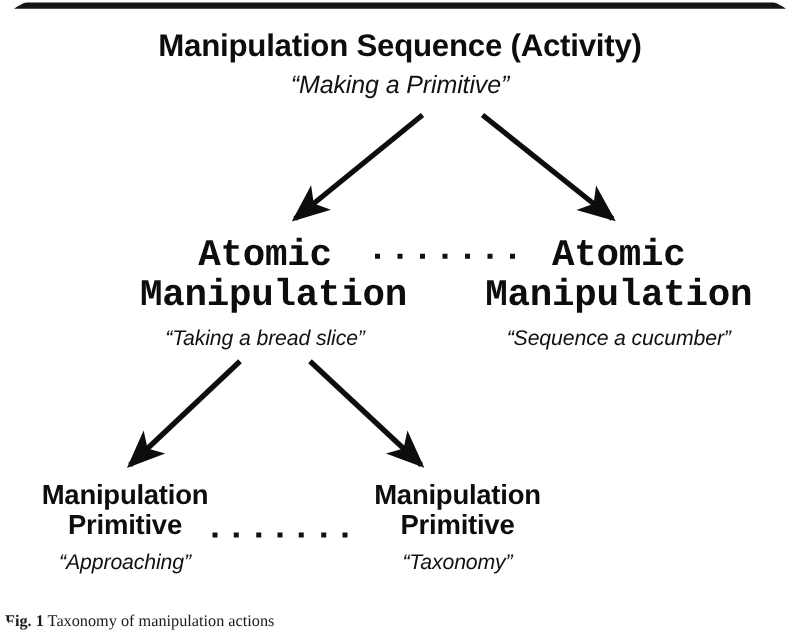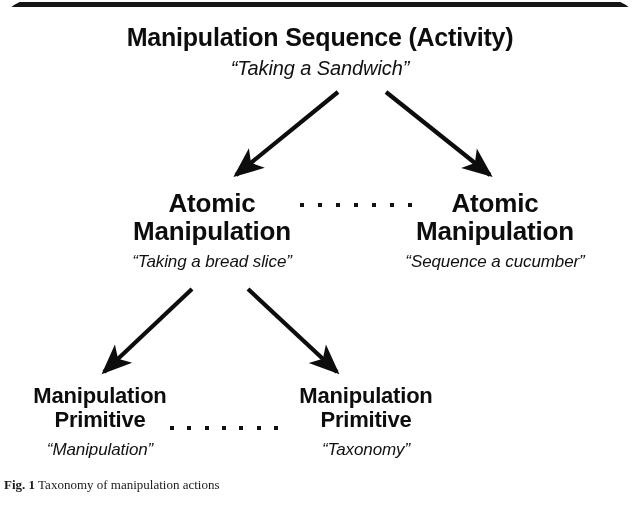--- a/index.html
+++ b/index.html
@@ -56,21 +56,22 @@
   #node-root .heading {
     font-size: 25px;
   }
   #node-root .example {
     font-size: 20px;
     margin-top: 7px;
   }
 
   
   .node-atomic .heading {
-    font-size: 26px;
+    font-size: 30px;
+    font-family: Liberation Mono, monospace;
   }
   .node-atomic .example {
     font-size: 17px;
     margin-top: 8px;
   }
   #node-atomic-left {
     left: 112px;
     top: 189px;
     width: 200px;
   }
@@ -130,21 +131,21 @@
   #dots-primitive {
     left: 170px;
     top: 426px;
     width: 108px;
   }
 
   
   #caption {
     position: absolute;
     left: 4px;
-    top: 477px;
+    top: 489px;
     width: 500px;
     font-family: "Liberation Serif", serif;
     font-size: 13px;
     color: #1a1a1a;
     white-space: nowrap;
   }
   #caption .caption-label {
     font-weight: bold;
   }
 </style>
@@ -162,21 +163,21 @@
       </marker>
     </defs>
     <line x1="338" y1="92" x2="236" y2="175" stroke="#0d0d0d" stroke-width="4.2" marker-end="url(#ahead)"></line>
     <line x1="386" y1="92" x2="490" y2="175" stroke="#0d0d0d" stroke-width="4.2" marker-end="url(#ahead)"></line>
     <line x1="192" y1="289" x2="104" y2="372" stroke="#0d0d0d" stroke-width="4.2" marker-end="url(#ahead)"></line>
     <line x1="248" y1="289" x2="337" y2="372" stroke="#0d0d0d" stroke-width="4.2" marker-end="url(#ahead)"></line>
   </svg>
 
   <div class="node" id="node-root">
     <div class="heading">Manipulation Sequence (Activity)</div>
-    <div class="example">“Taking a Sandwich”</div>
+    <div class="example">“Making a Primitive”</div>
   </div>
 
   <div class="node node-atomic" id="node-atomic-left">
     <div class="heading">Atomic
 Manipulation</div>
     <div class="example">“Taking a bread slice”</div>
   </div>
 
   <div class="node node-atomic" id="node-atomic-right">
     <div class="heading">Atomic
@@ -190,21 +191,21 @@
     <span></span>
     <span></span>
     <span></span>
     <span></span>
     <span></span>
   </div>
 
   <div class="node node-primitive" id="node-primitive-left">
     <div class="heading">Manipulation
 Primitive</div>
-    <div class="example">“Manipulation”</div>
+    <div class="example">“Approaching”</div>
   </div>
 
   <div class="node node-primitive" id="node-primitive-right">
     <div class="heading">Manipulation
 Primitive</div>
     <div class="example">“Taxonomy”</div>
   </div>
 
   <div class="dots" id="dots-primitive">
     <span></span>

